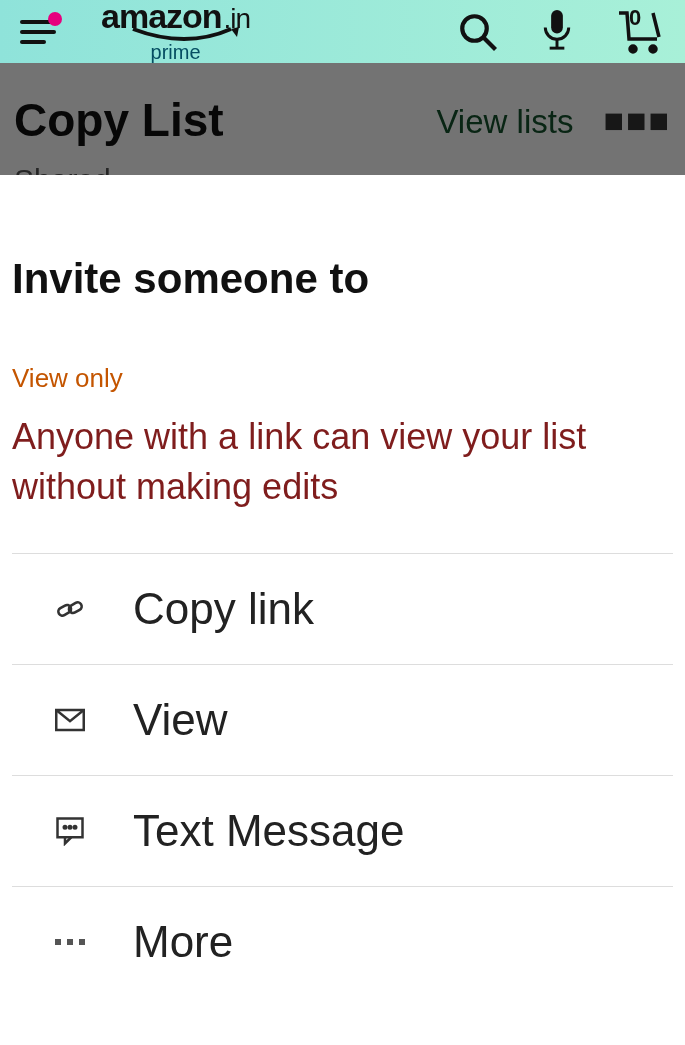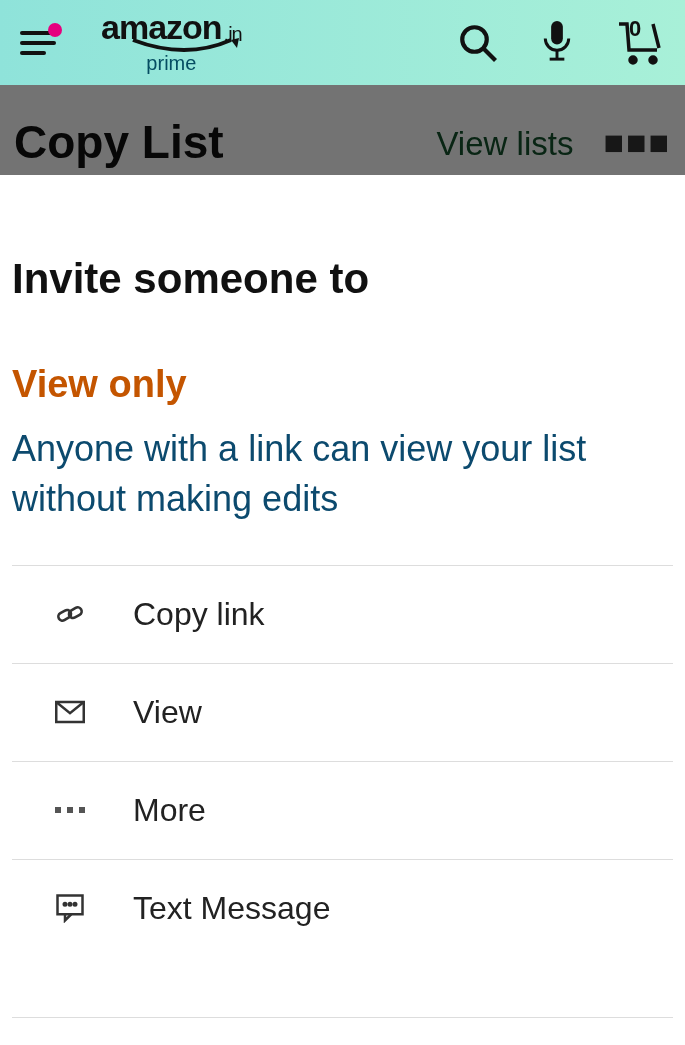--- a/index.html
+++ b/index.html
@@ -5,41 +5,41 @@
   * { margin: 0; padding: 0; box-sizing: border-box; }
   body {
     width: 685px;
     height: 1045px;
     font-family: "Amazon Ember", Arial, sans-serif;
     background: #fff;
     overflow: hidden;
     position: relative;
   }
   .topbar {
-    height: 85px;
+    height: 63px;
     background: linear-gradient(90deg, #8fe3da 0%, #a8f0d8 100%);
     display: flex;
     align-items: center;
     padding: 0 20px;
     position: relative;
   }
   .menu-btn { position: relative; display: flex; flex-direction: column; gap: 6px; width: 36px; }
   .menu-btn .bar { height: 4px; background: #111; border-radius: 2px; }
   .menu-btn .bar.short { width: 26px; }
   .menu-btn .bar.full  { width: 36px; }
   .menu-btn .dot {
     position: absolute; top: -8px; right: -6px;
     width: 14px; height: 14px; background: #e6007e; border-radius: 50%;
   }
   .brand { margin-left: 45px; color: #111; }
   .brand-main {
     font-size: 34px; font-weight: 700; letter-spacing: -1px; line-height: 1;
     display: flex; align-items: flex-end;
   }
-  .brand-main .tld { font-size: 20px; font-weight: 400; margin-left: 2px; }
+  .brand-main .tld { font-size: 28px; font-weight: 400; margin-left: 2px; }
   .brand-sub {
     text-align: center; margin-top: -4px; font-size: 20px;
     color: #054d62; font-weight: 500;
   }
   .brand-smile { margin-top: -6px; margin-left: 30px; }
   .brand-smile svg { display: block; }
   .top-icons {
     margin-left: auto; display: flex; align-items: center; gap: 40px;
   }
   .cart-btn { position: relative; }
@@ -74,37 +74,37 @@
   .close-btn {
     position: absolute; top: 16px; right: 20px;
     color: #fff;
   }
   .sheet-inner { padding-top: 80px; }
   .sheet-title {
     font-size: 42px; font-weight: 800; color: #111;
     padding: 0 12px 60px 12px;
   }
   .perm-title {
-    font-size: 38px; font-weight: 700; color: #c45500;
+    font-size: 26px; font-weight: 400; color: #c45500;
     padding: 0 12px;
   }
   .perm-desc {
-    font-size: 36px; color: #0c4a6e; line-height: 1.4;
+    font-size: 36px; color: #7f1d1d; line-height: 1.4;
     padding: 18px 12px 40px 12px;
   }
 
   .share-list { border-top: 1px solid #ddd; margin: 0 12px; }
   .share-item {
     display: flex; align-items: center; gap: 45px;
     padding: 30px 0 30px 40px;
     border-bottom: 1px solid #ddd;
   }
   .share-item:last-child { border-bottom: none; }
   .share-item .icon-slot { width: 36px; display: flex; justify-content: center; }
-  .share-item .label { font-size: 32px; color: #222; }
+  .share-item .label { font-size: 44px; color: #222; }
 
   .hr-bottom { border: none; border-top: 1px solid #ddd; margin: 60px 12px 0 12px; }
 
   svg { display: block; }
 </style>
 </head>
 <body>
 
 <div class="topbar">
   <div class="menu-btn">
@@ -199,39 +199,39 @@
           <svg width="30" height="24" viewBox="0 0 24 18" fill="none" stroke="#333" stroke-width="2">
             <rect x="1" y="1" width="22" height="16"></rect>
             <path d="M1 1 L12 10 L23 1"></path>
           </svg>
         </div>
         <div class="label">View</div>
       </div>
 
       <div class="share-item">
         <div class="icon-slot">
-          <svg width="30" height="10" viewBox="0 0 30 10">
-            <rect x="0" y="2" width="6" height="6" fill="#555"></rect>
-            <rect x="12" y="2" width="6" height="6" fill="#555"></rect>
-            <rect x="24" y="2" width="6" height="6" fill="#555"></rect>
-          </svg>
-        </div>
-        <div class="label">More</div>
-      </div>
-
-      <div class="share-item">
-        <div class="icon-slot">
           <svg width="30" height="30" viewBox="0 0 24 24" fill="none" stroke="#333" stroke-width="2">
             <rect x="2" y="2" width="20" height="15"></rect>
             <path d="M8 17 L8 22 L13 17"></path>
             <circle cx="8" cy="9" r="1" fill="#333"></circle>
             <circle cx="12" cy="9" r="1" fill="#333"></circle>
             <circle cx="16" cy="9" r="1" fill="#333"></circle>
           </svg>
         </div>
         <div class="label">Text Message</div>
       </div>
 
+      <div class="share-item">
+        <div class="icon-slot">
+          <svg width="30" height="10" viewBox="0 0 30 10">
+            <rect x="0" y="2" width="6" height="6" fill="#555"></rect>
+            <rect x="12" y="2" width="6" height="6" fill="#555"></rect>
+            <rect x="24" y="2" width="6" height="6" fill="#555"></rect>
+          </svg>
+        </div>
+        <div class="label">More</div>
+      </div>
+
     </div>
 
     <hr class="hr-bottom">
   </div>
 </div>
 
 </body></html>

